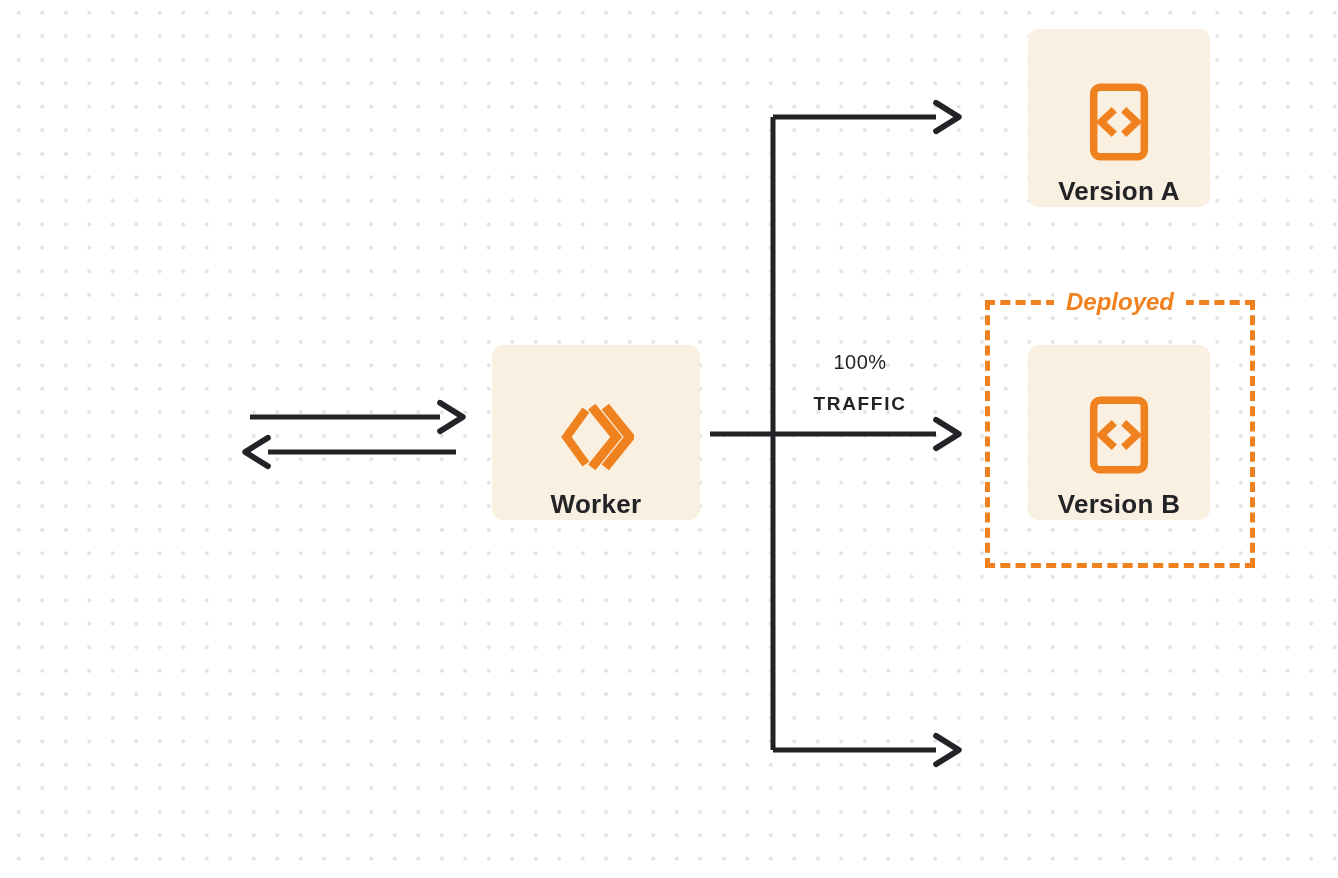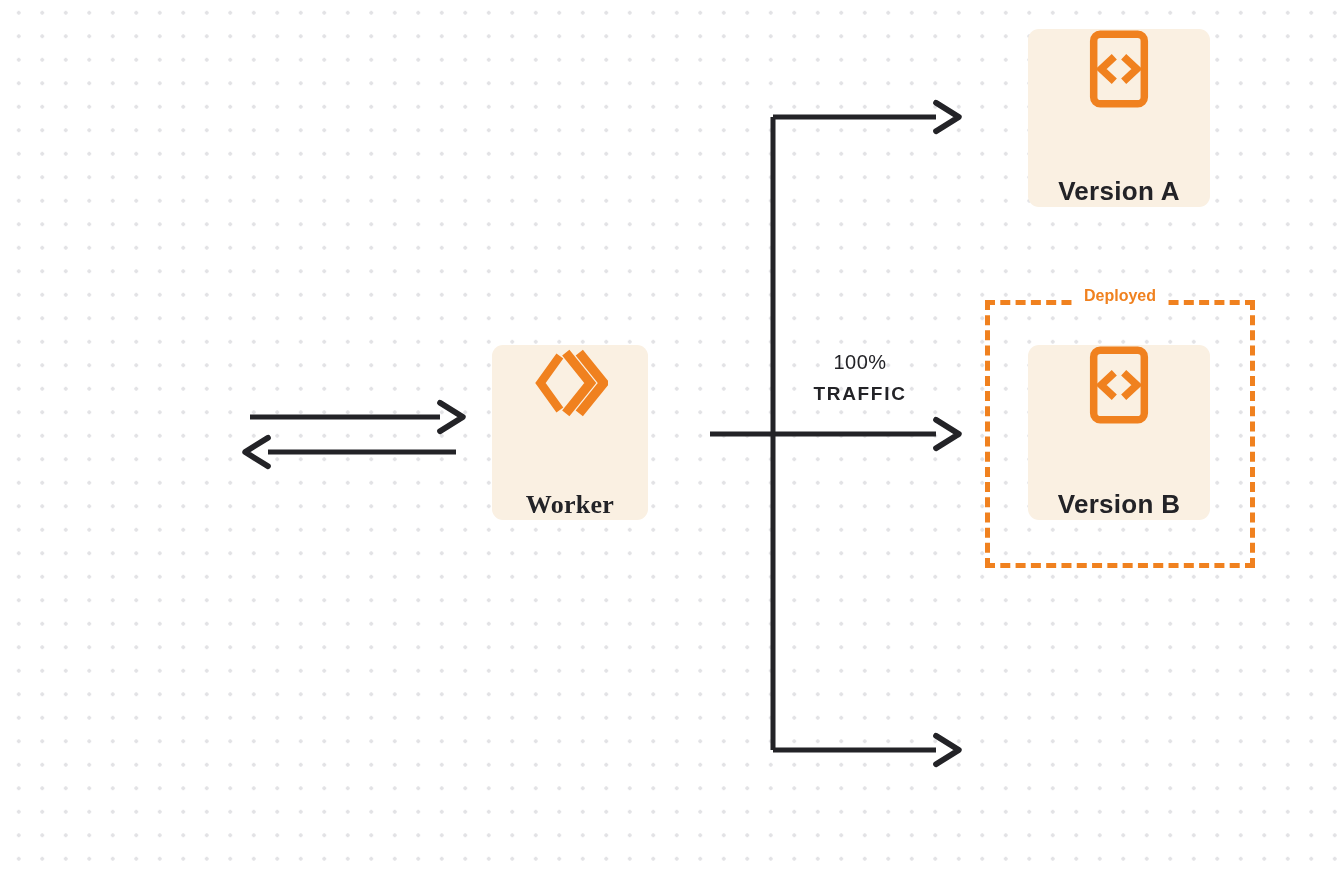--- a/index.html
+++ b/index.html
@@ -40,21 +40,21 @@
     stroke-width:2;
     stroke-linecap:round;
     stroke-linejoin:round;
   }
   .node{
     position:absolute;
     border-radius:11px;
     display:flex;
     flex-direction:column;
     align-items:center;
-    justify-content:space-between;
+    justify-content:flex-end;
   }
   .node--cream{background:var(--node_cream);}
   .node--gray{background:var(--client_gray);}
   .node-label{
     font-weight:700;
     font-size:26px;
     letter-spacing:.3px;
     color:var(--ink);
     white-space:nowrap;
   }
@@ -71,42 +71,43 @@
     width:270px;height:268px;
     border:5px dashed var(--accent_orange);
   }
   .deployed-label{
     position:absolute;
     top:-19px;left:50%;
     transform:translateX(-50%);
     background:var(--canvas);
     padding:0 12px;
     font-weight:700;
-    font-size:16px;
+    font-size:24px;
     color:var(--accent_orange);
     white-space:nowrap;
     line-height:1.3;
+    font-style:italic;
   }
   .traffic-label{
     position:absolute;
     left:776px;top:351px;
     width:168px;
     text-align:center;
     color:var(--ink);
   }
   .traffic-line1{
     font-weight:400;
     font-size:20px;
     letter-spacing:.5px;
   }
   .traffic-line2{
     font-weight:700;
     font-size:19px;
     letter-spacing:1.7px;
-    margin-top:9px;
+    margin-top:19px;
   }
 </style>
 </head>
 <body>
 
 <div class="canvas">
 
   <svg class="links" viewBox="0 0 1338 878" xmlns="http://www.w3.org/2000/svg">
     <defs>
       <marker id="arrow" viewBox="0 0 14 14" refX="3" refY="7" markerWidth="8" markerHeight="8" orient="auto">
@@ -115,21 +116,21 @@
     </defs>
     <path class="link" d="M250 417 H440" marker-end="url(#arrow)"></path>
     <path class="link" d="M456 452 H268" marker-end="url(#arrow)"></path>
     <path class="link" d="M710 434 H936" marker-end="url(#arrow)"></path>
     <path class="link" d="M773 117 V750"></path>
     <path class="link" d="M773 117 H936" marker-end="url(#arrow)"></path>
     <path class="link" d="M773 750 H936" marker-end="url(#arrow)"></path>
   </svg>
 
 
-  <div class="node node--cream" style="left:492px;top:345px;width:156px;height:175px;font-family:Liberation Serif, serif;">
+  <div class="node node--cream" style="left:492px;top:345px;width:208px;height:175px;">
     <svg class="node-icon" width="76" height="76" viewBox="0 0 90 88" xmlns="http://www.w3.org/2000/svg">
       <polyline class="icon-stroke" stroke-width="10" points="33,12 10,44 33,76"></polyline>
       <polyline class="icon-stroke" stroke-width="11" points="40,8 69,44 40,80"></polyline>
       <polyline class="icon-stroke" stroke-width="11" points="56,8 85,44 56,80"></polyline>
     </svg>
     <span class="node-label">Worker</span>
   </div>
 
   <div class="node node--cream" style="left:1028px;top:29px;width:182px;height:178px;">
     <svg class="node-icon" width="60" height="80" viewBox="0 0 64 84" xmlns="http://www.w3.org/2000/svg">

